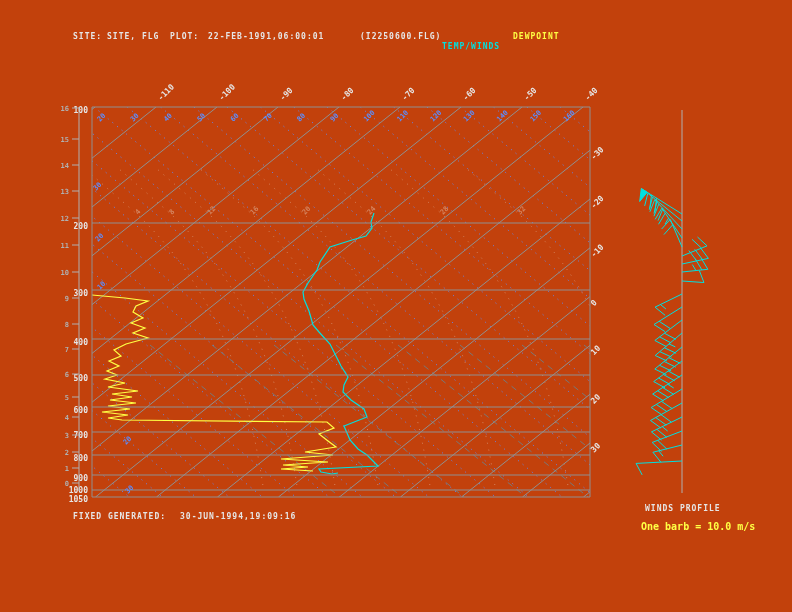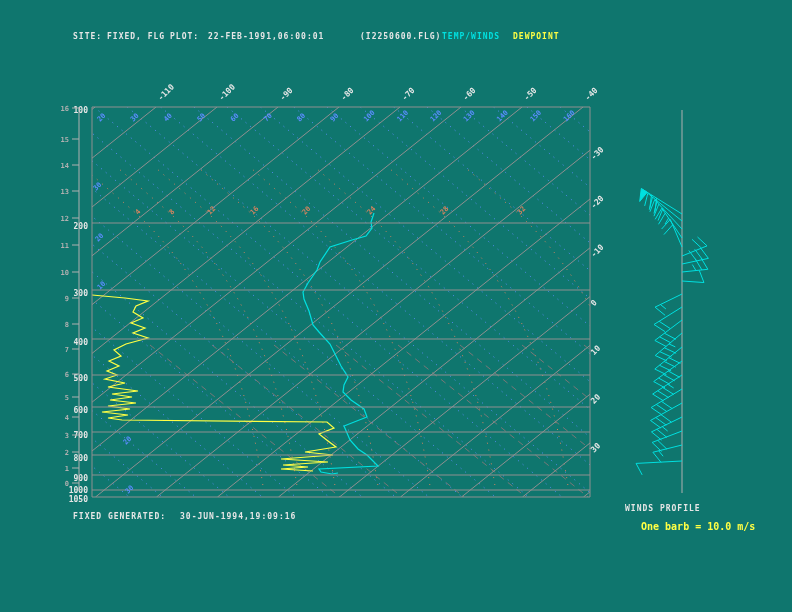--- a/index.html
+++ b/index.html
@@ -1,39 +1,39 @@
 <!DOCTYPE html>
 <html><head>
 <meta charset="utf-8">
 <style>
   html,body{margin:0;padding:0;background:#000;}
-  #screen{position:relative;width:792px;height:612px;background:#0f766e;overflow:hidden;
+  #screen{position:relative;width:792px;height:612px;background:#c2410c;overflow:hidden;
           font-family:"DejaVu Sans Mono",monospace;}
   .txt{position:absolute;white-space:pre;font-size:8px;font-weight:bold;letter-spacing:1px;color:#e6e6e6;}
-  .cyan{color:#00e0e0;}
+  .cyan{color:#00e0e0;margin-top:10px;}
   .yellow{color:#ffff44;}
   .small{font-size:7px;letter-spacing:0px;}
   svg{position:absolute;left:0;top:0;}
 </style>
 </head>
 <body>
 <div id="screen">
 
 <div class="txt" style="left:73px;top:32px">SITE:</div>
-<div class="txt" style="left:107px;top:32px">FIXED, FLG</div>
+<div class="txt" style="left:107px;top:32px">SITE, FLG</div>
 <div class="txt" style="left:170px;top:32px">PLOT:</div>
 <div class="txt" style="left:208px;top:32px">22-FEB-1991,06:00:01</div>
 <div class="txt" style="left:360px;top:32px">(I2250600.FLG)</div>
 <div class="txt cyan" style="left:442px;top:32px">TEMP/WINDS</div>
 <div class="txt yellow" style="left:513px;top:32px">DEWPOINT</div>
 
 <div class="txt" style="left:73px;top:512px">FIXED GENERATED:</div>
 <div class="txt" style="left:180px;top:512px">30-JUN-1994,19:09:16</div>
 
-<div class="txt" style="left:625px;top:504px">WINDS PROFILE</div>
+<div class="txt" style="left:645px;top:504px">WINDS PROFILE</div>
 <div class="txt yellow small" style="left:641px;top:521px;font-size:10px">One barb = 10.0 m/s</div>
 
 <svg id="chart" width="792" height="612">
       <defs>
         <clipPath id="plotclip">
           <rect x="92" y="107" width="498" height="390"></rect>
         </clipPath>
       </defs>
       <g clip-path="url(#plotclip)">
         <line x1="-338.9" y1="107" x2="129.10000000000002" y2="497" stroke="#5b8dff" stroke-width="1" stroke-dasharray="1 5"></line>

